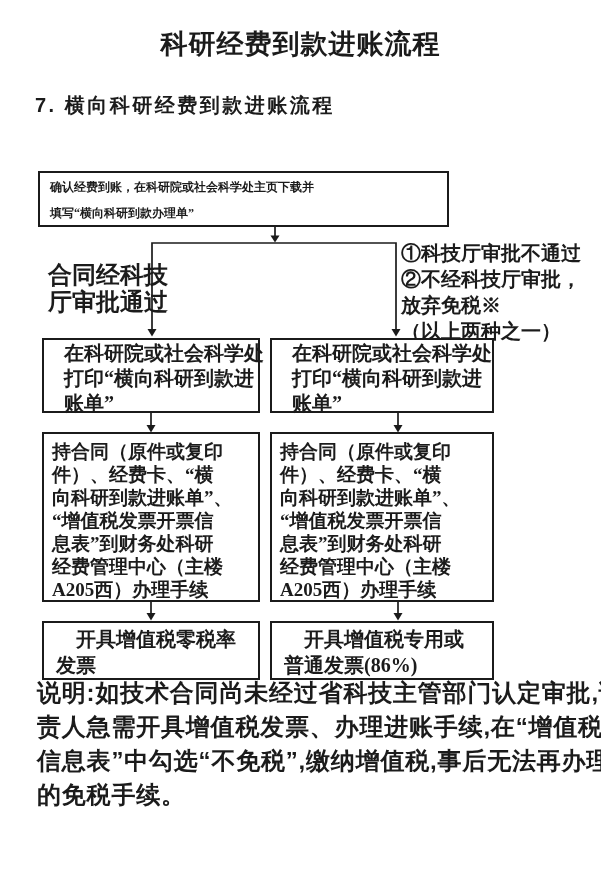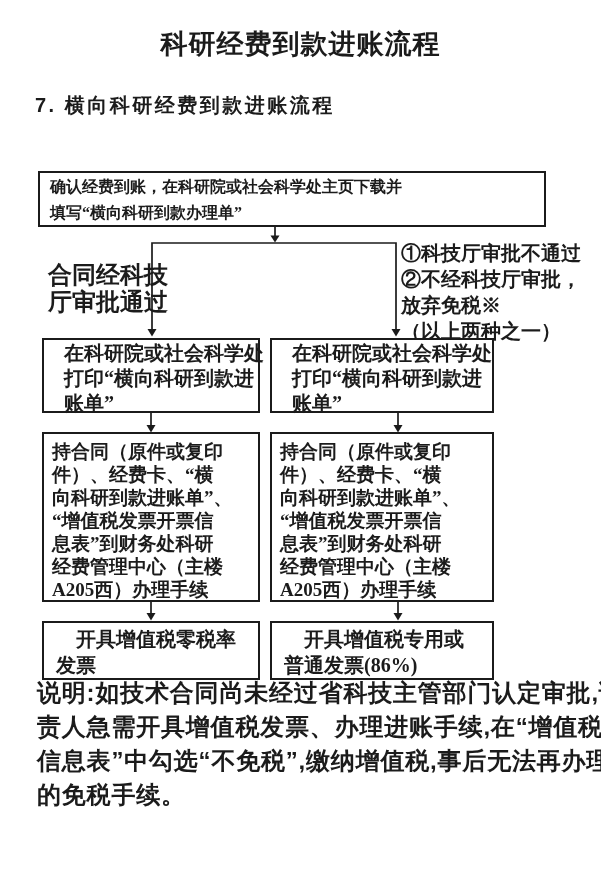--- a/index.html
+++ b/index.html
@@ -30,22 +30,22 @@
   }
   .flow-box{
     position:absolute;
     box-sizing:border-box;
     border:2px solid var(--ink);
     background:var(--paper);
     font-weight:bold;
     white-space:pre;
   }
   .box-start{
-    left:38px;top:171px;width:508px;height:56px;
-    font-size:16px;line-height:26px;
+    left:38px;top:171px;width:411px;height:56px;
+    font-size:12px;line-height:26px;
     padding:1px 4px 0 10px;
   }
   .box-print{
     top:338px;height:75px;
     font-size:20px;line-height:25px;
     padding:1px 3px 0 20px;
   }
   .box-submit{
     top:432px;height:170px;
     font-size:19px;line-height:23px;

